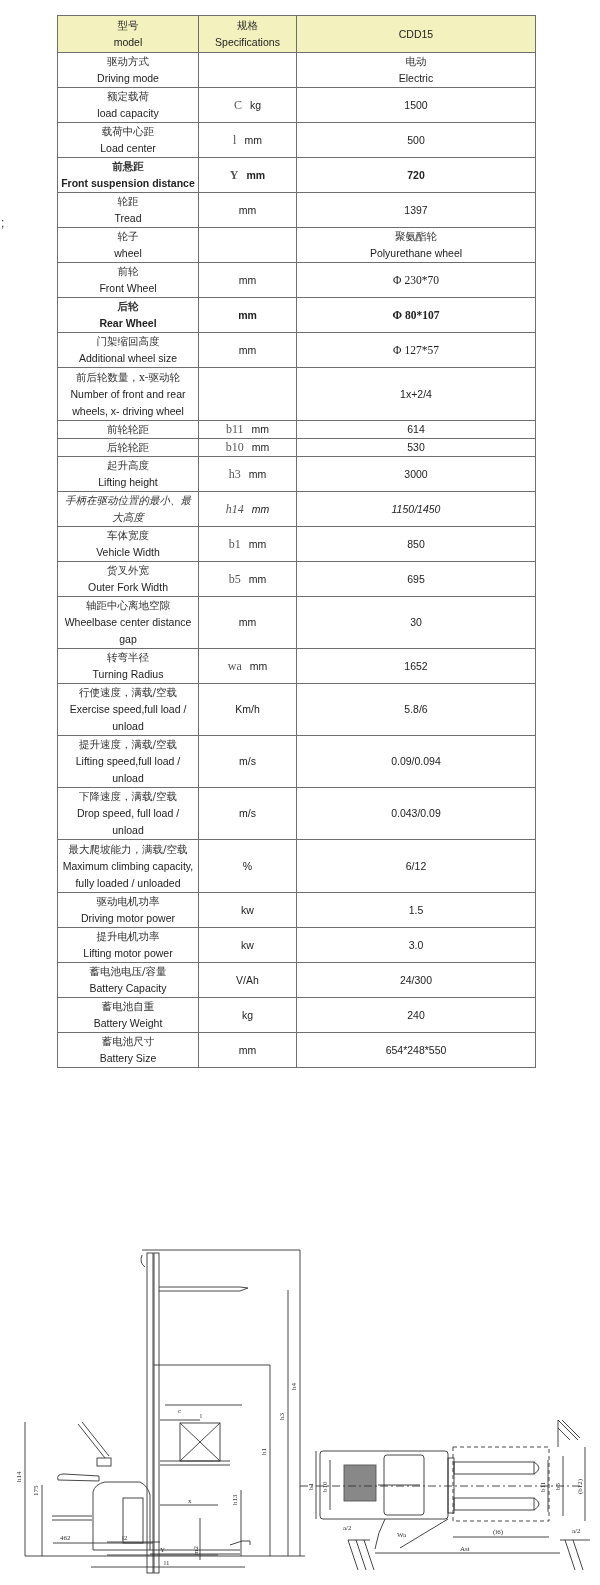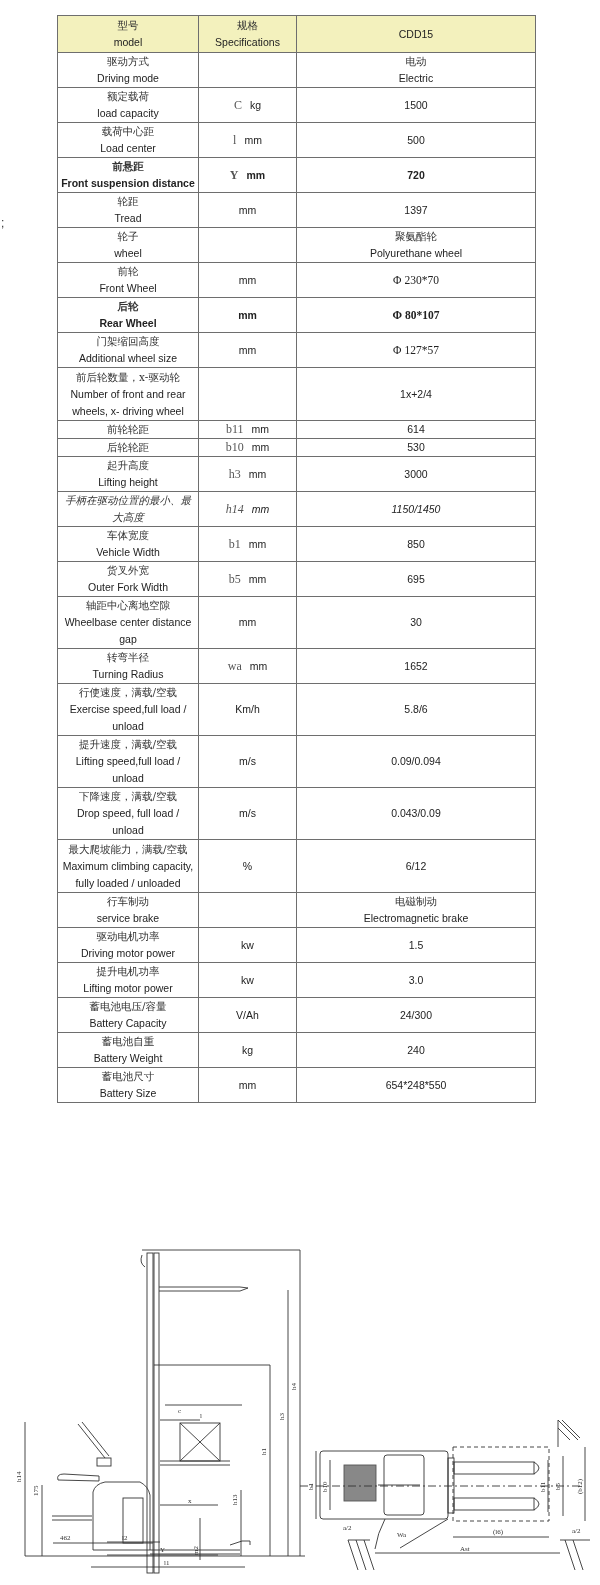--- a/index.html
+++ b/index.html
@@ -253,31 +253,20 @@
         </td>
       </tr>
       <tr style="height: 53px;">
         <td>
           <span class="zh">最大爬坡能力，满载/空载</span>
           <span class="en">Maximum climbing capacity, fully loaded / unloaded</span>
         </td>
         <td><span>%</span></td>
         <td>
           <span class="en">6/12</span>
-        </td>
-      </tr>
-      <tr style="height: 34px;">
-        <td>
-          <span class="zh">行车制动</span>
-          <span class="en">service brake</span>
-        </td>
-        <td></td>
-        <td>
-          <span class="zh">电磁制动</span>
-          <span class="en">Electromagnetic brake</span>
         </td>
       </tr>
       <tr style="height: 34px;">
         <td>
           <span class="zh">驱动电机功率</span>
           <span class="en">Driving motor power</span>
         </td>
         <td><span>kw</span></td>
         <td>
           <span class="en">1.5</span>

